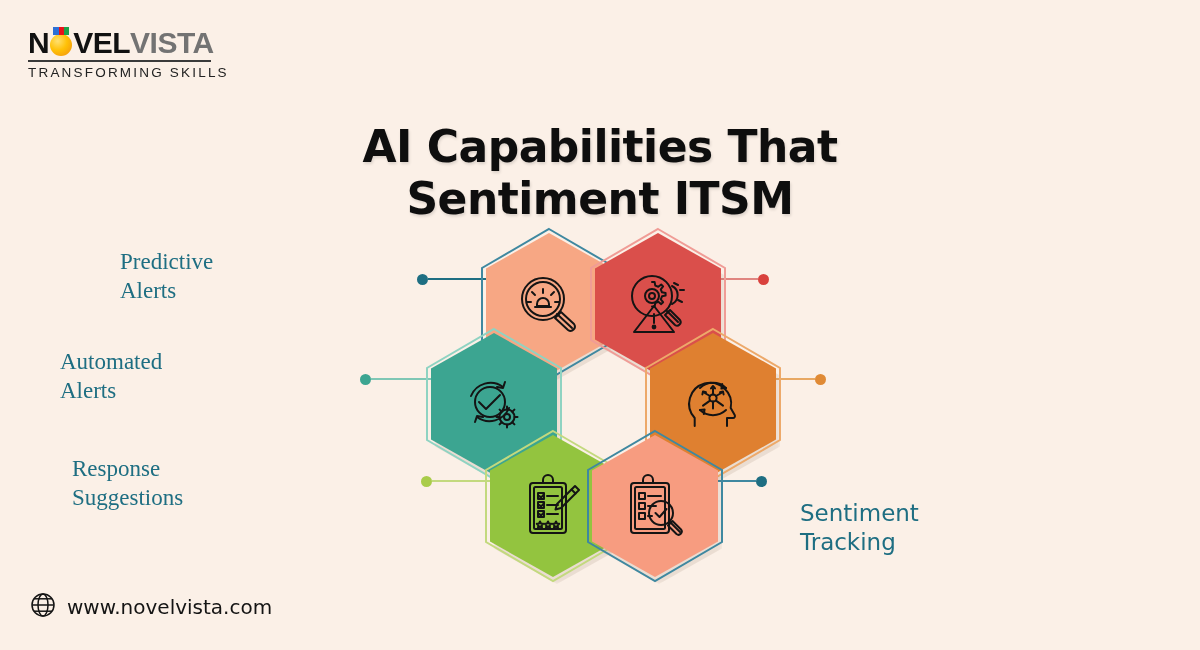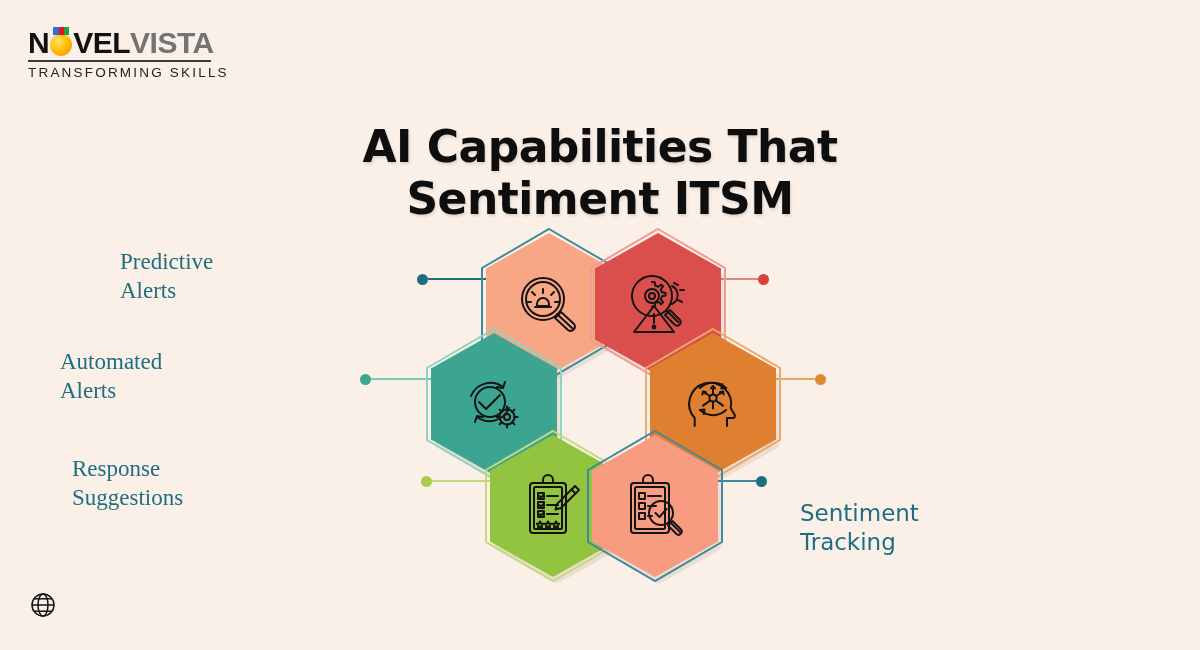--- a/index.html
+++ b/index.html
@@ -296,13 +296,14 @@
 <div class="footer">
   <span>
     <svg width="26" height="26" viewBox="0 0 26 26" fill="none" stroke="#141414" stroke-width="1.5">
       <circle cx="13" cy="13" r="11"></circle>
       <ellipse cx="13" cy="13" rx="5" ry="11"></ellipse>
       <path d="M2 13 h22"></path>
         <path d="M4.2 6.8 h17.6"></path>
         <path d="M4.2 19.2 h17.6"></path>
     </svg>
   </span>
+  <span class="footer-url">www.novelvista.com</span>
 </div>
 
 </body></html>

